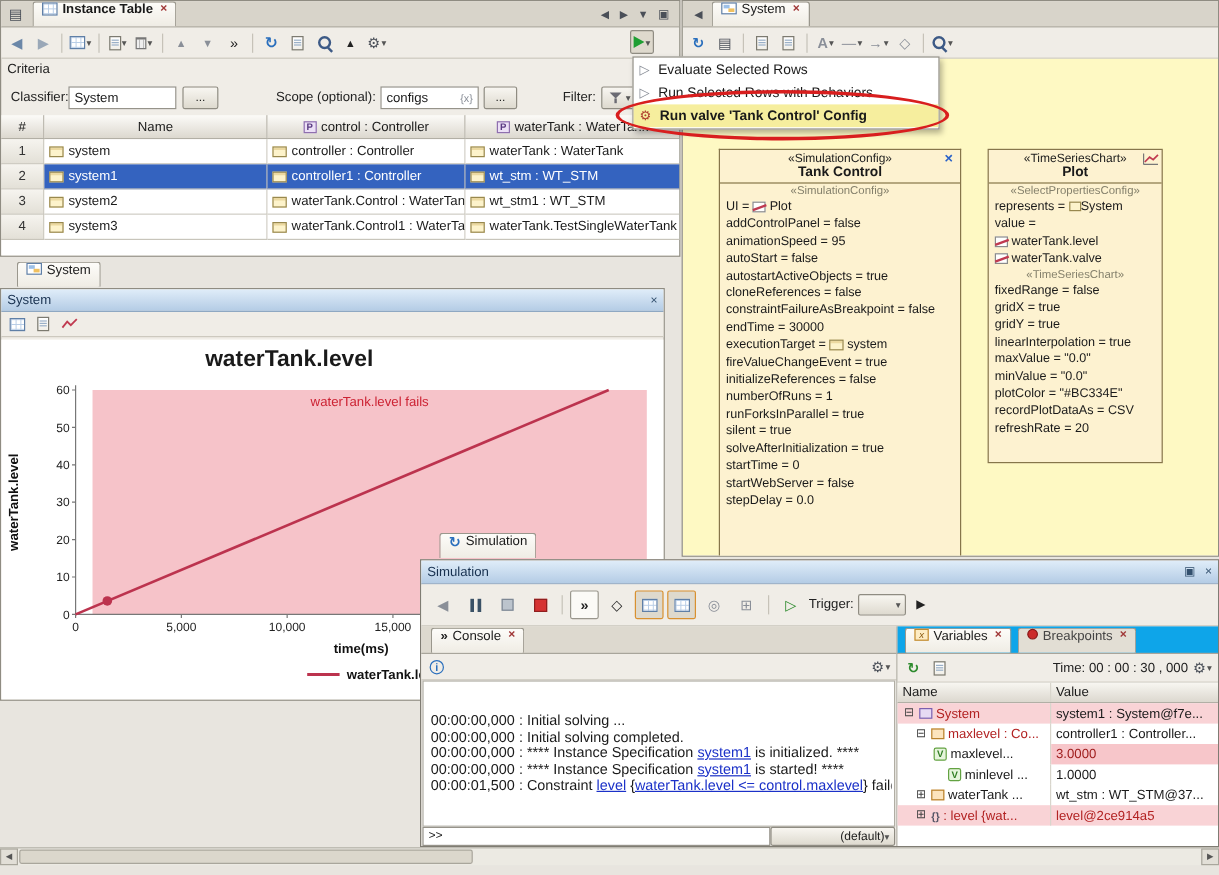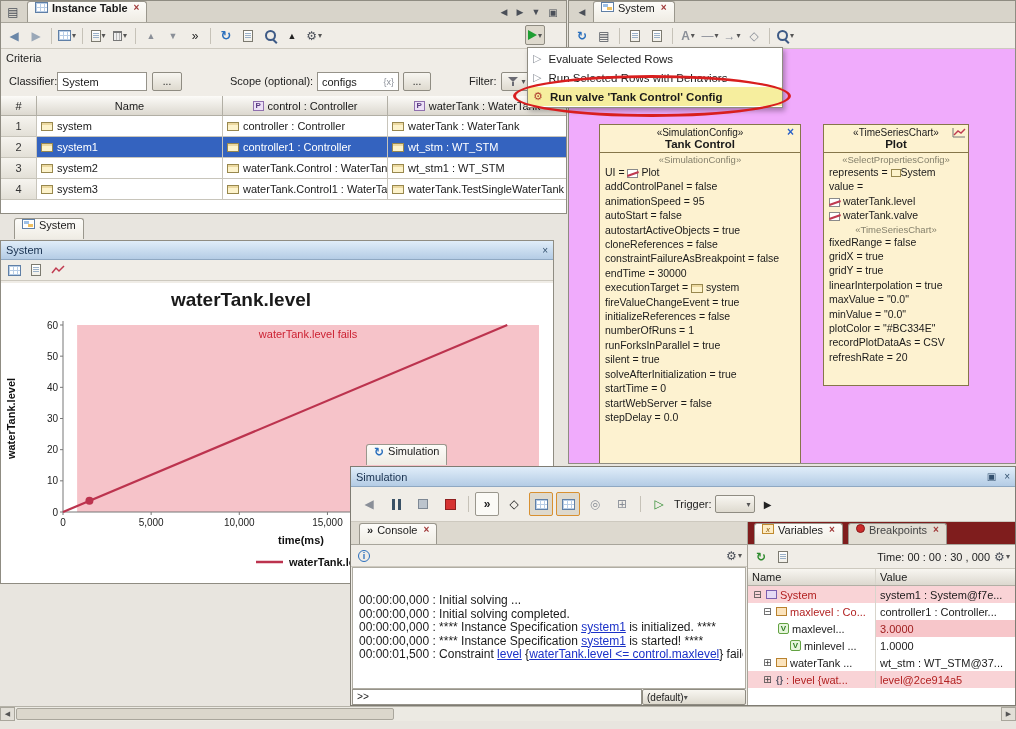--- a/index.html
+++ b/index.html
@@ -268,21 +268,21 @@
       <span class="tbtn grey" style="font-weight:bold">A<span class="dd">▾</span></span>
       <span class="tbtn grey">—<span class="dd">▾</span></span>
       <span class="tbtn grey">→<span class="dd">▾</span></span>
       <span class="tbtn grey">◇</span>
       <span class="tsep"></span>
       <span class="tbtn">
           <span class="mi i-search"></span>
           <span class="dd">▾</span>
         </span>
     </div>
-    <div class="abs" style="left:0;right:0;top:48px;bottom:0;background:#f0abfc">
+    <div class="abs" style="left:0;right:0;top:48px;bottom:0;background:#fef9c3">
 
       <div class="dbox" style="left:30px;top:75px;width:202px;height:340px;border-bottom:none">
         <div class="st">«SimulationConfig»</div>
         <div class="nm">Tank Control</div>
         <div class="ist">«SimulationConfig»</div>
         <div class="pr"><span>UI = </span><span class="mi i-chartline"></span> <span>Plot</span></div>
         <div class="pr">addControlPanel = false</div>
         <div class="pr">animationSpeed = 95</div>
         <div class="pr">autoStart = false</div>
         <div class="pr">autostartActiveObjects = true</div>
@@ -477,29 +477,29 @@
         </div>
         <div class="abs" style="left:1px;right:1px;top:45px;bottom:16px;background:#fff;border:1px solid #b0ada3;padding:26px 2px 0 6px;overflow:hidden">
           <div class="cline"><span>00:00:00,000 : Initial solving ...</span></div>
           <div class="cline"><span>00:00:00,000 : Initial solving completed.</span></div>
           <div class="cline"><span>00:00:00,000 : **** Instance Specification </span><span class="lnk">system1</span><span> is initialized. ****</span></div>
           <div class="cline"><span>00:00:00,000 : **** Instance Specification </span><span class="lnk">system1</span><span> is started! ****</span></div>
           <div class="cline"><span>00:00:01,500 : Constraint </span><span class="lnk">level</span><span> {</span><span class="lnk">waterTank.level &lt;= control.maxlevel</span><span>} failed.</span></div>
         </div>
         <div class="abs" style="left:1px;right:1px;bottom:0;height:16px;display:flex">
           <span class="field" style="flex:1;height:16px;font-size:10px;font-family:'Liberation Mono','DejaVu Sans Mono',monospace">&gt;&gt;</span>
-          <span class="btn3d" style="width:104px;height:16px;justify-content:flex-start;padding:0 4px;font-size:10px">
+          <span class="btn3d" style="width:104px;height:16px;justify-content:flex-end;padding:0 4px;font-size:10px">
               <span>(default)</span>
               <span class="dd">▾</span>
             </span>
         </div>
       </div>
 
       <div class="abs" style="left:396px;top:55px;right:0;bottom:0;border-left:1px solid #a8a59b">
-        <div class="abs" style="left:0;right:0;top:0;height:23px;background:#7f1d1d;border-bottom:1px solid #a8a59b">
+        <div class="abs" style="left:0;right:0;top:0;height:23px;background:#0ea5e9;border-bottom:1px solid #a8a59b">
           <div class="tab" style="left:6px">
             <span class="mi i-varbadge"></span>
             <span>Variables</span>
             <span class="x">×</span>
           </div>
           <div class="tab off" style="left:100px">
             <span class="mi i-bp"></span>
             <span>Breakpoints</span>
             <span class="x">×</span>
           </div>

